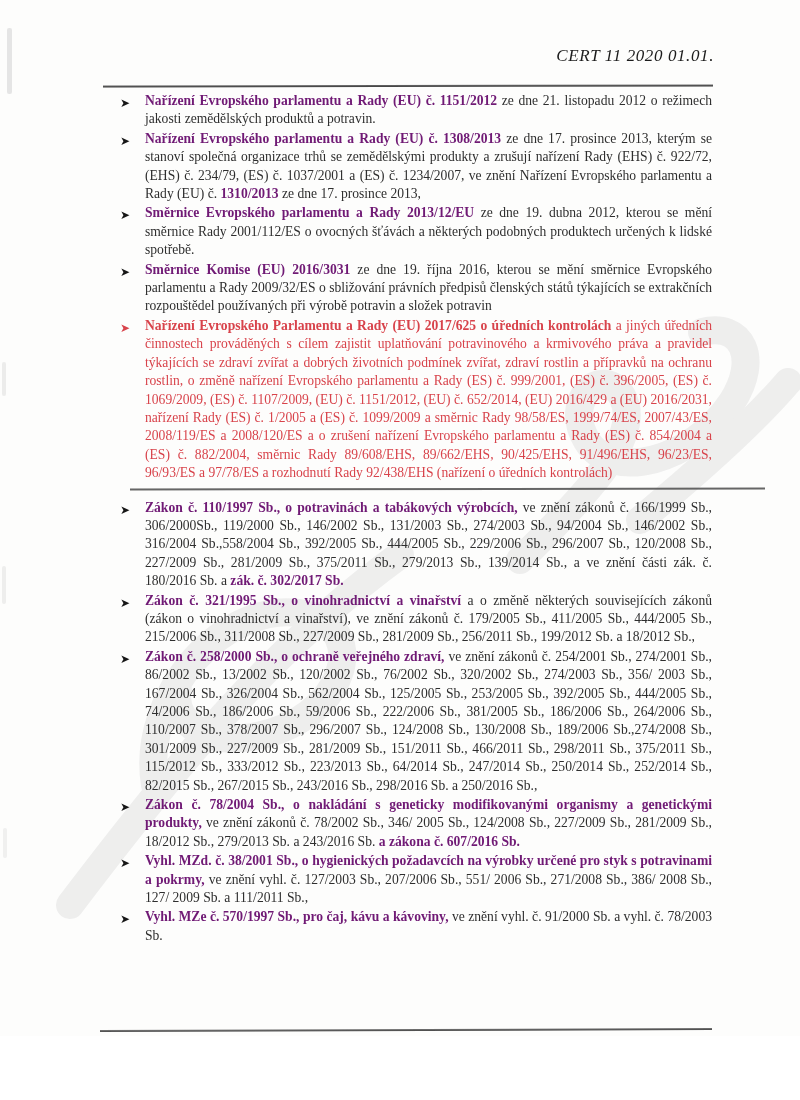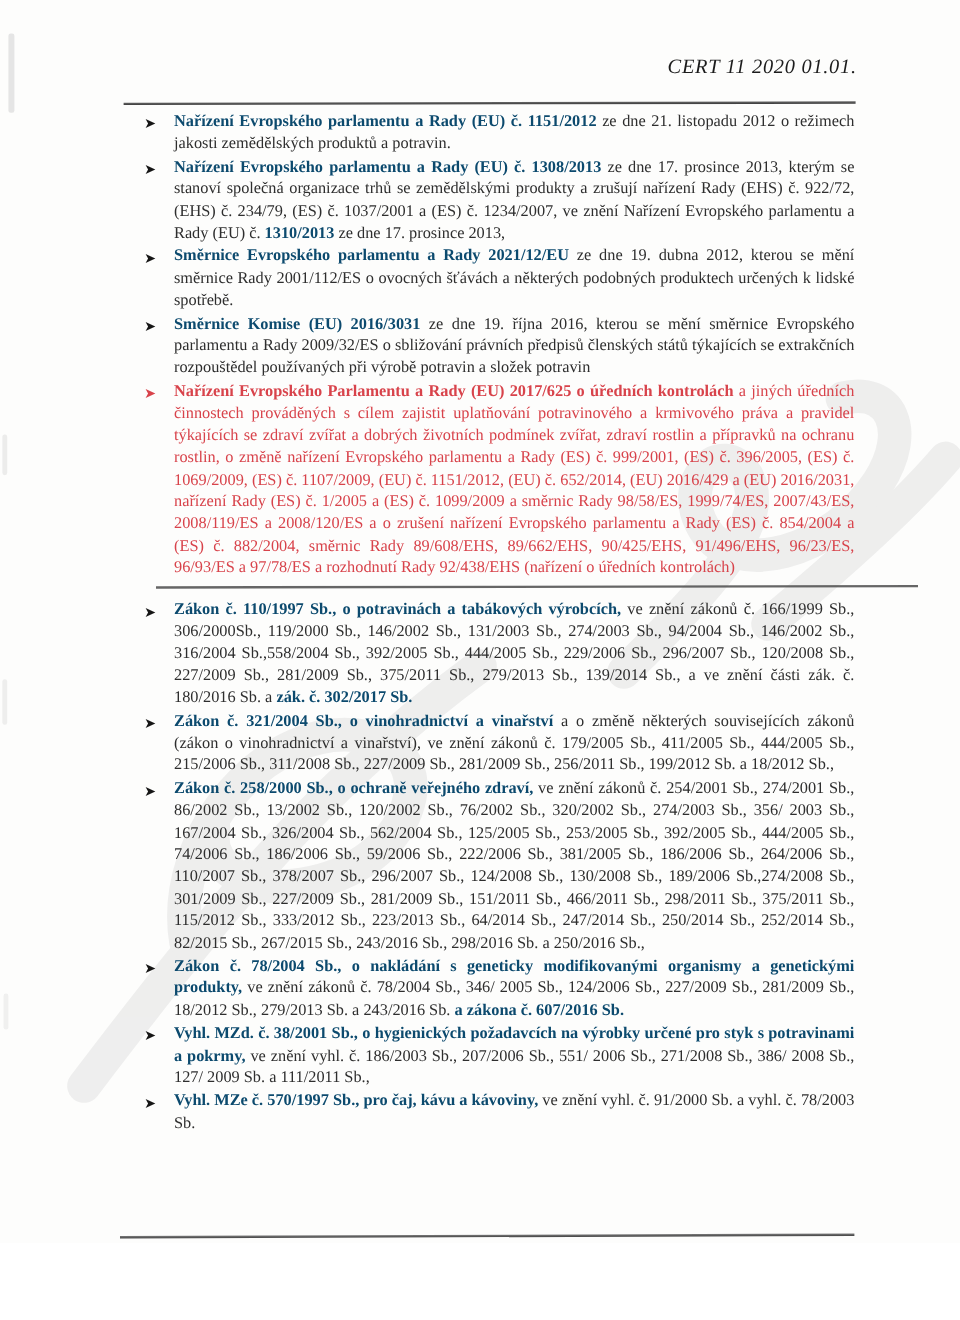--- a/index.html
+++ b/index.html
@@ -33,21 +33,21 @@
   }
   ul.group { list-style:none; margin:0; padding:0; }
   li.item {
     position:relative; padding-left:25px; margin:0 0 1px 0;
     text-align:justify; font-size:13.6px; line-height:18.4px;
   }
   .bullet {
     position:absolute; left:0; top:2px; font-size:12px; color:#161616;
     font-family:"DejaVu Sans", sans-serif;
   }
-  .seg-b { font-weight:bold; color:#0c4a6e; }
+  .seg-b { font-weight:bold; color:#701a75; }
   .seg-n { color:#2e2e2e; }
   li.red .seg-b, li.red .seg-n, li.red .bullet { color:#d8434b; }
 
   .mid-rule {
     height:2px; background:#4b4b4b; opacity:.85;
     margin:5px 0 9px 10px; width:635px;
     transform:rotate(-0.1deg);
   }
 
   .ftr-rule {
@@ -91,54 +91,54 @@
       <li class="item">
         <span class="bullet">➤</span>
         <span class="seg-b">Nařízení Evropského parlamentu a Rady (EU) č. 1151/2012</span><span class="seg-n"> ze dne 21. listopadu 2012 o režimech jakosti zemědělských produktů a potravin.</span>
       </li>
       <li class="item">
         <span class="bullet">➤</span>
         <span class="seg-b">Nařízení Evropského parlamentu a Rady (EU) č. 1308/2013</span><span class="seg-n"> ze dne 17. prosince 2013, kterým se stanoví společná organizace trhů se zemědělskými produkty a zrušují nařízení Rady (EHS) č. 922/72, (EHS) č. 234/79, (ES) č. 1037/2001 a (ES) č. 1234/2007, ve znění Nařízení Evropského parlamentu a Rady (EU) č. </span><span class="seg-b">1310/2013</span><span class="seg-n"> ze dne 17. prosince 2013,</span>
       </li>
       <li class="item">
         <span class="bullet">➤</span>
-        <span class="seg-b">Směrnice Evropského parlamentu a Rady 2021/12/EU</span><span class="seg-n"> ze dne 19. dubna 2012, kterou se mění směrnice Rady 2001/112/ES o ovocných šťávách a některých podobných produktech určených k lidské spotřebě.</span>
+        <span class="seg-b">Směrnice Evropského parlamentu a Rady 2013/12/EU</span><span class="seg-n"> ze dne 19. dubna 2012, kterou se mění směrnice Rady 2001/112/ES o ovocných šťávách a některých podobných produktech určených k lidské spotřebě.</span>
       </li>
       <li class="item">
         <span class="bullet">➤</span>
         <span class="seg-b">Směrnice Komise (EU) 2016/3031</span><span class="seg-n"> ze dne 19. října 2016, kterou se mění směrnice Evropského parlamentu a Rady 2009/32/ES o sbližování právních předpisů členských států týkajících se extrakčních rozpouštědel používaných při výrobě potravin a složek potravin</span>
       </li>
       <li class="item red">
         <span class="bullet">➤</span>
         <span class="seg-b">Nařízení Evropského Parlamentu a Rady (EU) 2017/625 o úředních kontrolách</span><span class="seg-n"> a jiných úředních činnostech prováděných s cílem zajistit uplatňování potravinového a krmivového práva a pravidel týkajících se zdraví zvířat a dobrých životních podmínek zvířat, zdraví rostlin a přípravků na ochranu rostlin, o změně nařízení Evropského parlamentu a Rady (ES) č. 999/2001, (ES) č. 396/2005, (ES) č. 1069/2009, (ES) č. 1107/2009, (EU) č. 1151/2012, (EU) č. 652/2014, (EU) 2016/429 a (EU) 2016/2031, nařízení Rady (ES) č. 1/2005 a (ES) č. 1099/2009 a směrnic Rady 98/58/ES, 1999/74/ES, 2007/43/ES, 2008/119/ES a 2008/120/ES a o zrušení nařízení Evropského parlamentu a Rady (ES) č. 854/2004 a (ES) č. 882/2004, směrnic Rady 89/608/EHS, 89/662/EHS, 90/425/EHS, 91/496/EHS, 96/23/ES, 96/93/ES a 97/78/ES a rozhodnutí Rady 92/438/EHS (nařízení o úředních kontrolách)</span>
       </li>
     </ul>
 
     <div class="mid-rule"></div>
 
     <ul class="group">
       <li class="item">
         <span class="bullet">➤</span>
         <span class="seg-b">Zákon č. 110/1997 Sb., o potravinách a tabákových výrobcích,</span><span class="seg-n"> ve znění zákonů č. 166/1999 Sb., 306/2000Sb., 119/2000 Sb., 146/2002 Sb., 131/2003 Sb., 274/2003 Sb., 94/2004 Sb., 146/2002 Sb., 316/2004 Sb.,558/2004 Sb., 392/2005 Sb., 444/2005 Sb., 229/2006 Sb., 296/2007 Sb., 120/2008 Sb., 227/2009 Sb., 281/2009 Sb., 375/2011 Sb., 279/2013 Sb., 139/2014 Sb., a ve znění části zák. č. 180/2016 Sb. a </span><span class="seg-b">zák. č. 302/2017 Sb.</span>
       </li>
       <li class="item">
         <span class="bullet">➤</span>
-        <span class="seg-b">Zákon č. 321/2004 Sb., o vinohradnictví a vinařství</span><span class="seg-n"> a o změně některých souvisejících zákonů (zákon o vinohradnictví a vinařství), ve znění zákonů č. 179/2005 Sb., 411/2005 Sb., 444/2005 Sb., 215/2006 Sb., 311/2008 Sb., 227/2009 Sb., 281/2009 Sb., 256/2011 Sb., 199/2012 Sb. a 18/2012 Sb.,</span>
+        <span class="seg-b">Zákon č. 321/1995 Sb., o vinohradnictví a vinařství</span><span class="seg-n"> a o změně některých souvisejících zákonů (zákon o vinohradnictví a vinařství), ve znění zákonů č. 179/2005 Sb., 411/2005 Sb., 444/2005 Sb., 215/2006 Sb., 311/2008 Sb., 227/2009 Sb., 281/2009 Sb., 256/2011 Sb., 199/2012 Sb. a 18/2012 Sb.,</span>
       </li>
       <li class="item">
         <span class="bullet">➤</span>
         <span class="seg-b">Zákon č. 258/2000 Sb., o ochraně veřejného zdraví,</span><span class="seg-n"> ve znění zákonů č. 254/2001 Sb., 274/2001 Sb., 86/2002 Sb., 13/2002 Sb., 120/2002 Sb., 76/2002 Sb., 320/2002 Sb., 274/2003 Sb., 356/ 2003 Sb., 167/2004 Sb., 326/2004 Sb., 562/2004 Sb., 125/2005 Sb., 253/2005 Sb., 392/2005 Sb., 444/2005 Sb., 74/2006 Sb., 186/2006 Sb., 59/2006 Sb., 222/2006 Sb., 381/2005 Sb., 186/2006 Sb., 264/2006 Sb., 110/2007 Sb., 378/2007 Sb., 296/2007 Sb., 124/2008 Sb., 130/2008 Sb., 189/2006 Sb.,274/2008 Sb., 301/2009 Sb., 227/2009 Sb., 281/2009 Sb., 151/2011 Sb., 466/2011 Sb., 298/2011 Sb., 375/2011 Sb., 115/2012 Sb., 333/2012 Sb., 223/2013 Sb., 64/2014 Sb., 247/2014 Sb., 250/2014 Sb., 252/2014 Sb., 82/2015 Sb., 267/2015 Sb., 243/2016 Sb., 298/2016 Sb. a 250/2016 Sb.,</span>
       </li>
       <li class="item">
         <span class="bullet">➤</span>
-        <span class="seg-b">Zákon č. 78/2004 Sb., o nakládání s geneticky modifikovanými organismy a genetickými produkty,</span><span class="seg-n"> ve znění zákonů č. 78/2004 Sb., 346/ 2005 Sb., 124/2006 Sb., 227/2009 Sb., 281/2009 Sb., 18/2012 Sb., 279/2013 Sb. a 243/2016 Sb. </span><span class="seg-b">a zákona č. 607/2016 Sb.</span>
+        <span class="seg-b">Zákon č. 78/2004 Sb., o nakládání s geneticky modifikovanými organismy a genetickými produkty,</span><span class="seg-n"> ve znění zákonů č. 78/2002 Sb., 346/ 2005 Sb., 124/2008 Sb., 227/2009 Sb., 281/2009 Sb., 18/2012 Sb., 279/2013 Sb. a 243/2016 Sb. </span><span class="seg-b">a zákona č. 607/2016 Sb.</span>
       </li>
       <li class="item">
         <span class="bullet">➤</span>
-        <span class="seg-b">Vyhl. MZd. č. 38/2001 Sb., o hygienických požadavcích na výrobky určené pro styk s potravinami a pokrmy,</span><span class="seg-n"> ve znění vyhl. č. 186/2003 Sb., 207/2006 Sb., 551/ 2006 Sb., 271/2008 Sb., 386/ 2008 Sb., 127/ 2009 Sb. a 111/2011 Sb.,</span>
+        <span class="seg-b">Vyhl. MZd. č. 38/2001 Sb., o hygienických požadavcích na výrobky určené pro styk s potravinami a pokrmy,</span><span class="seg-n"> ve znění vyhl. č. 127/2003 Sb., 207/2006 Sb., 551/ 2006 Sb., 271/2008 Sb., 386/ 2008 Sb., 127/ 2009 Sb. a 111/2011 Sb.,</span>
       </li>
       <li class="item">
         <span class="bullet">➤</span>
         <span class="seg-b">Vyhl. MZe č. 570/1997 Sb., pro čaj, kávu a kávoviny,</span><span class="seg-n"> ve znění vyhl. č. 91/2000 Sb. a vyhl. č. 78/2003 Sb.</span>
       </li>
     </ul>
 
   </div>
 
   <div class="ftr-rule"></div>

